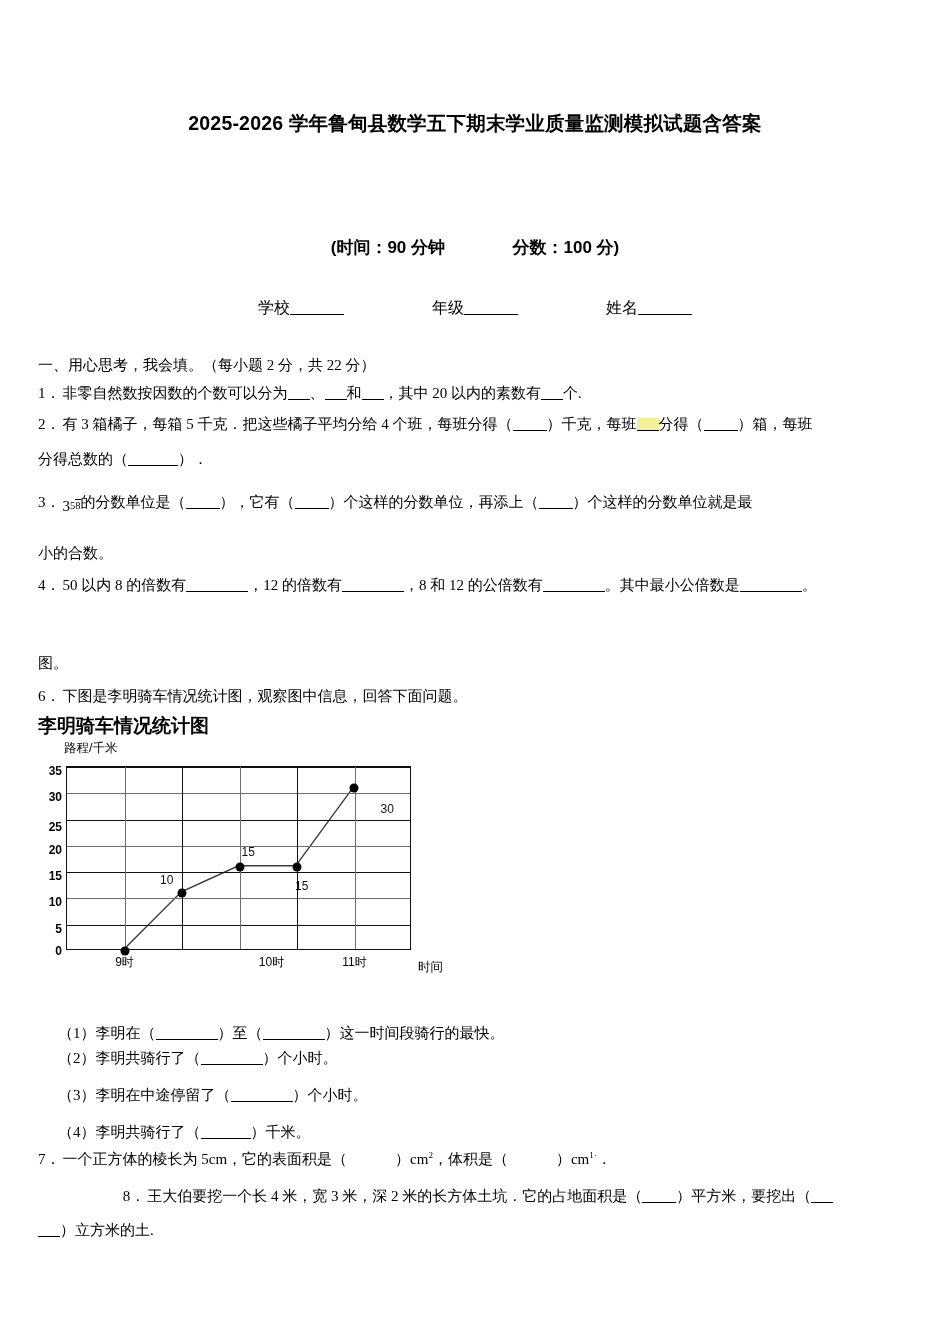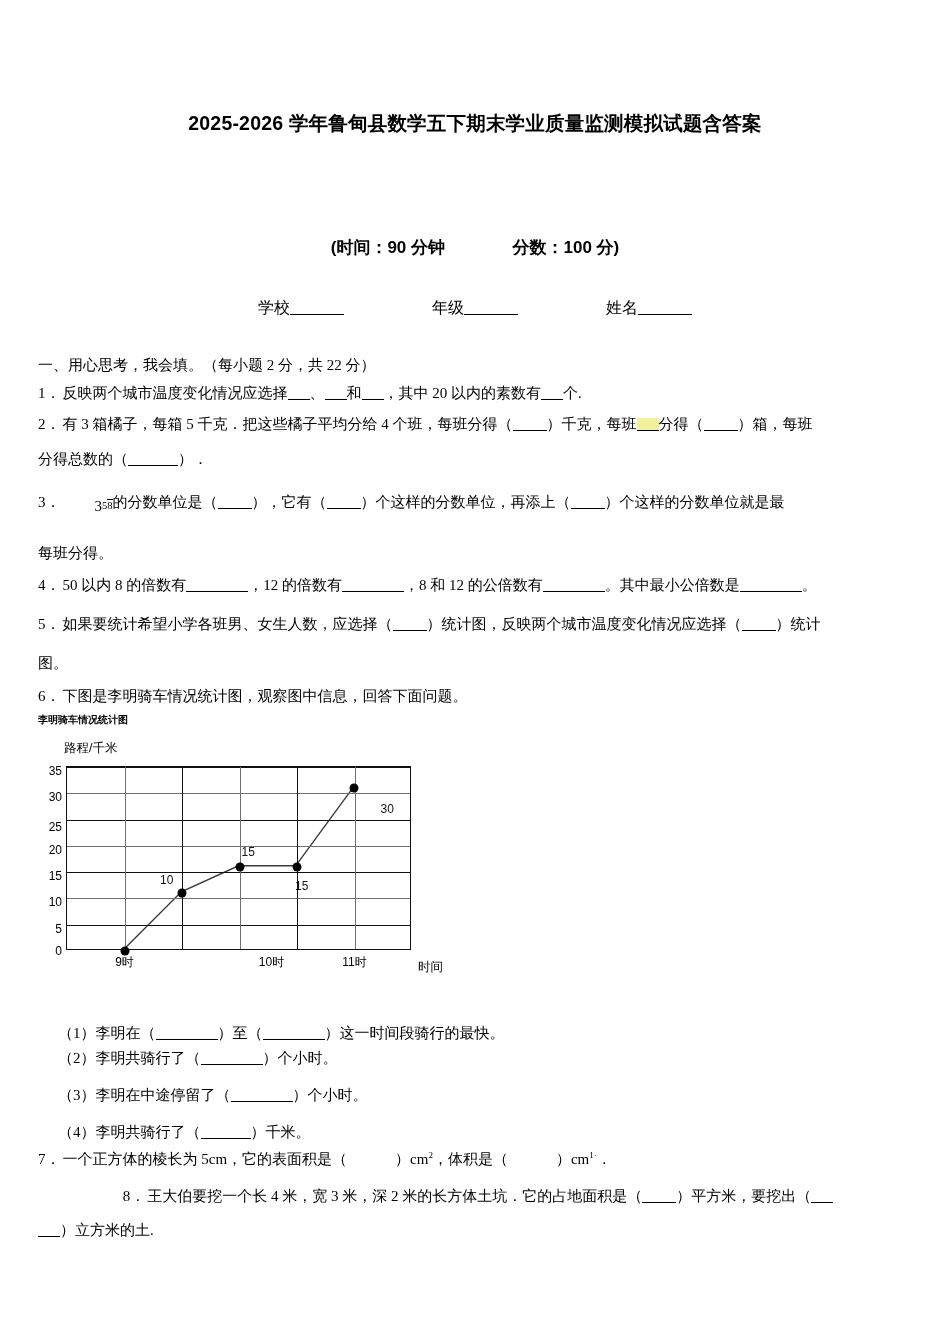--- a/index.html
+++ b/index.html
@@ -96,21 +96,20 @@
     border-bottom: 1px solid #000;
     width: 22px;
     vertical-align: -2px;
     background: #f2f09a;
     height: 12px;
   }
 
   .mixed {
     display: inline-block;
     vertical-align: -3px;
-    margin-left: 32px;
   }
   .mixed .whole {
     display: inline-block;
     vertical-align: middle;
     font-size: 15px;
   }
   .frac {
     display: inline-block;
     vertical-align: middle;
     text-align: center;
@@ -123,21 +122,21 @@
     border-top: 1px solid #000;
   }
 
   
   .chart-title {
     position: absolute;
     left: 38px;
     top: 713px;
     font-family: "Liberation Sans", "DejaVu Sans", sans-serif;
     font-weight: bold;
-    font-size: 10px;
+    font-size: 19px;
   }
   .chart-area {
     position: absolute;
     left: 38px;
     top: 740px;
     width: 420px;
     height: 250px;
   }
   .y-axis-caption {
     position: absolute;
@@ -182,20 +181,21 @@
   }
   .gl-v.dark { border-left-color: #111; }
   .ytick {
     position: absolute;
     right: 100%;
     margin-right: 5px;
     transform: translateY(-50%);
     font-size: 12px;
     font-family: "Liberation Sans", "DejaVu Sans", sans-serif;
     white-space: nowrap;
+    font-weight: bold;
   }
   .xtick {
     position: absolute;
     top: 100%;
     margin-top: 5px;
     transform: translateX(-50%);
     font-size: 12px;
     font-family: "Liberation Sans", "DejaVu Sans", sans-serif;
     white-space: nowrap;
   }
@@ -256,44 +256,41 @@
       <span>年级</span><span class="ul-s">______</span>
     </span>
     <span class="field">
       <span>姓名</span><span class="ul-s">______</span>
     </span>
   </div>
 
   <div class="q sec-head">一、用心思考，我会填。（每小题 2 分，共 22 分）</div>
 
   <div class="q q1">
-    <span class="num">1．</span><span>反映两个城市温度变化情况应选择</span><span class="blank-s"></span><span>、</span><span class="blank-s"></span><span>和</span><span class="blank-s"></span><span>，其中 20 以内的素数有</span><span class="blank-s"></span><span>个.</span>
+    <span class="num">1．</span><span>非零自然数按因数的个数可以分为</span><span class="blank-s"></span><span>、</span><span class="blank-s"></span><span>和</span><span class="blank-s"></span><span>，其中 20 以内的素数有</span><span class="blank-s"></span><span>个.</span>
   </div>
 
   <div class="q q2">
     <span class="num">2．</span><span>有 3 箱橘子，每箱 5 千克．把这些橘子平均分给 4 个班，每班分得（</span><span class="blank-m"></span><span>）千克，每班</span><span class="blank-hl"></span><span>分得（</span><span class="blank-m"></span><span>）箱，每班</span>
   </div>
 
   <div class="q q2b">
     <span>分得总数的（</span><span class="blank-l"></span><span>）．</span>
   </div>
 
   <div class="q q3">
     <span class="num">3．</span><span class="mixed"><span class="whole">3</span><span class="frac"><span class="numer">5</span><span class="den">8</span></span></span><span>的分数单位是（</span><span class="blank-m"></span><span>），它有（</span><span class="blank-m"></span><span>）个这样的分数单位，再添上（</span><span class="blank-m"></span><span>）个这样的分数单位就是最</span>
   </div>
 
-  <div class="q q3b">每班分得。</div>
+  <div class="q q3b">小的合数。</div>
 
   <div class="q q4">
     <span class="num">4．</span><span>50 以内 8 的倍数有</span><span class="blank-xl"></span><span>，12 的倍数有</span><span class="blank-xl"></span><span>，8 和 12 的公倍数有</span><span class="blank-xl"></span><span>。其中最小公倍数是</span><span class="blank-xl"></span><span>。</span>
   </div>
 
-  <div class="q q5">
-    <span class="num">5．</span><span>如果要统计希望小学各班男、女生人数，应选择（</span><span class="blank-m"></span><span>）统计图，反映两个城市温度变化情况应选择（</span><span class="blank-m"></span><span>）统计</span>
-  </div>
 
   <div class="q q5b">图。</div>
 
   <div class="q q6">
     <span class="num">6．</span><span>下图是李明骑车情况统计图，观察图中信息，回答下面问题。</span>
   </div>
 
   <div class="chart-title">李明骑车情况统计图</div>
 
   <div class="chart-area">

